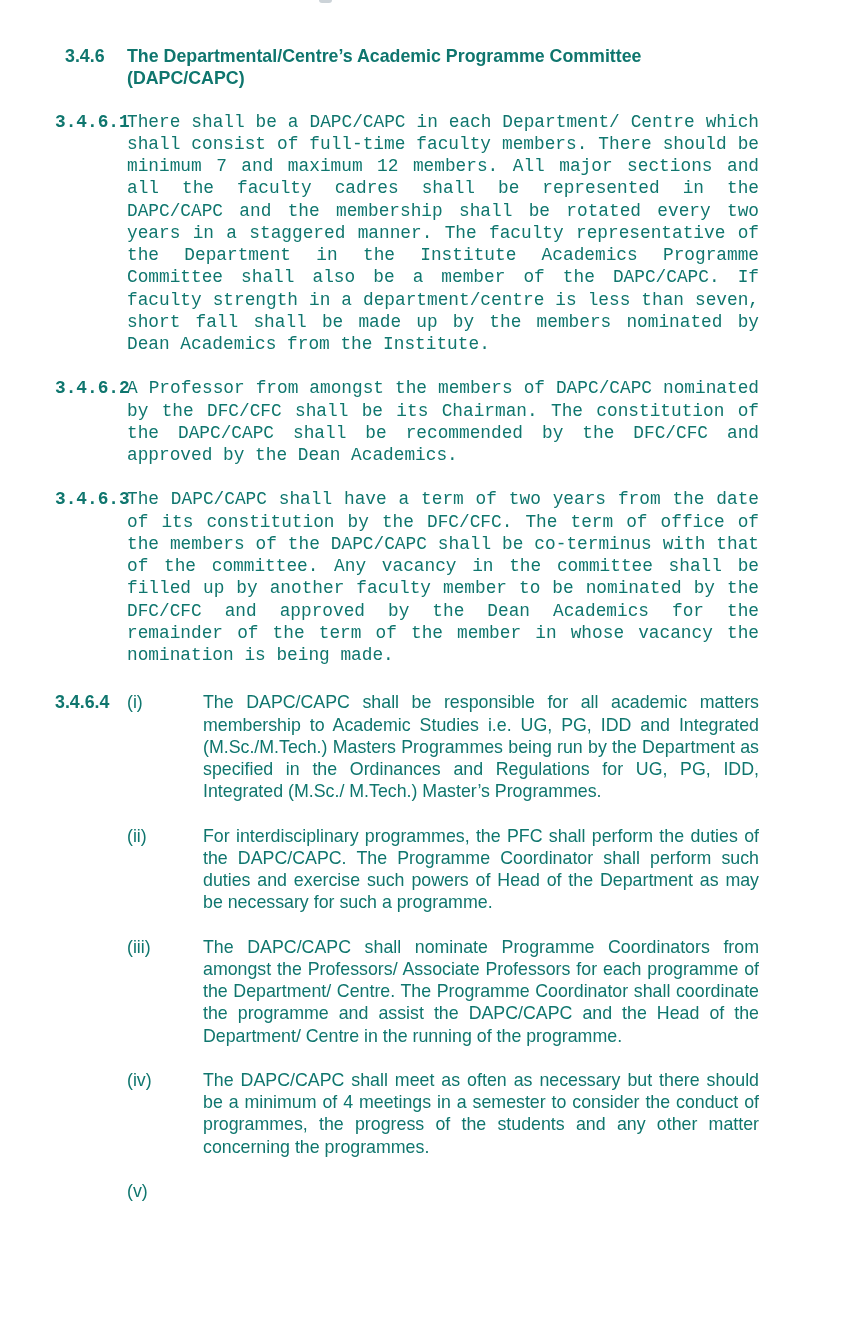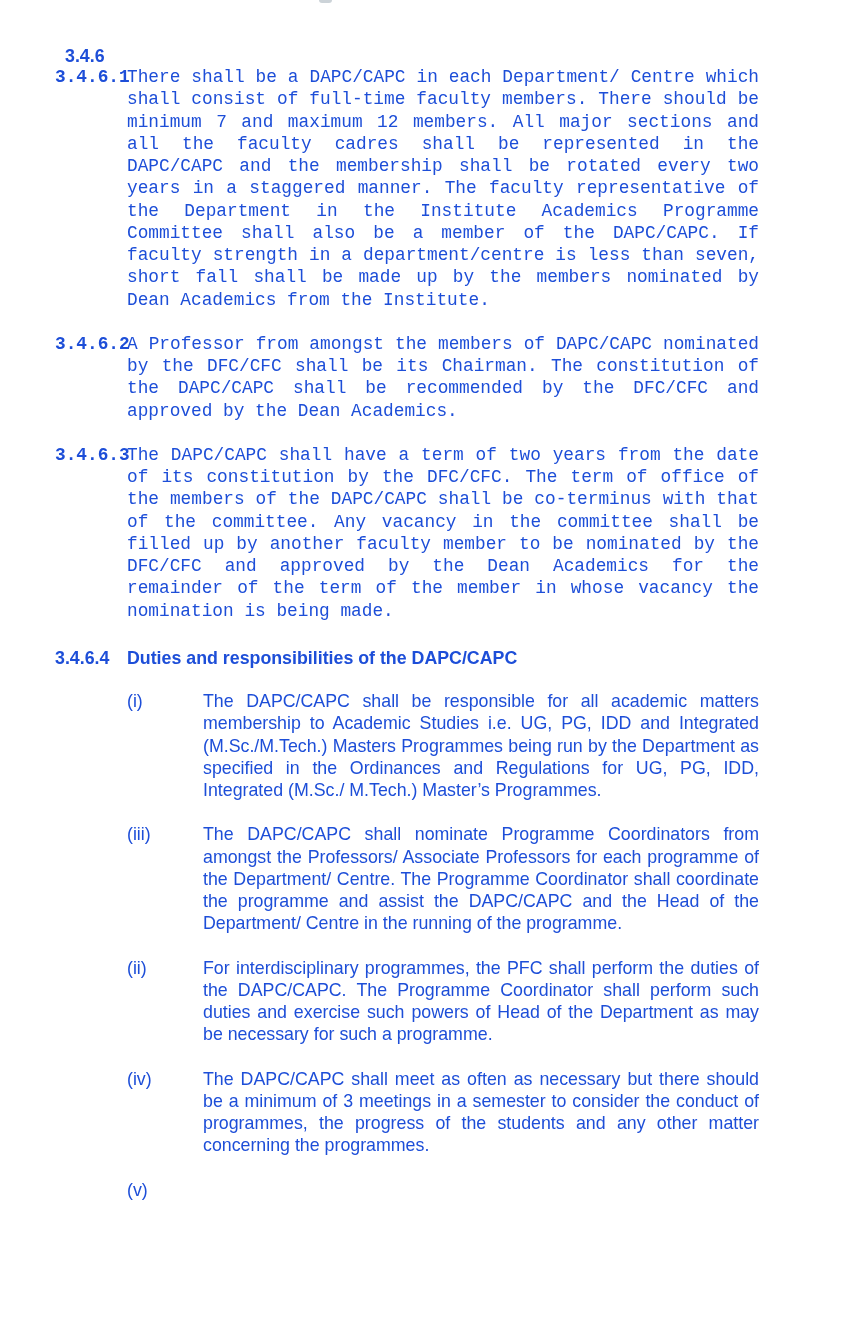--- a/index.html
+++ b/index.html
@@ -6,21 +6,21 @@
     margin: 0;
     padding: 0;
     background: #ffffff;
     overflow: hidden;
   }
   .page {
     position: relative;
     width: 693px;
     height: 1320px;
     background: #ffffff;
-    color: #1d4ed8;
+    color: #0f766e;
     font-family: "Liberation Sans", sans-serif;
     font-size: 17.8px;
     line-height: 22.25px;
   }
   .artifact-speck {
     position: absolute;
     left: 319px;
     top: 0;
     width: 13px;
     height: 3px;
@@ -86,60 +86,60 @@
 </head>
 <body>
 
 <div class="page">
   <div class="artifact-speck"></div>
 
   <div class="content">
 
     <div class="section-heading">
       <span class="num">3.4.6</span>
+      <span>The Departmental/Centre’s Academic Programme Committee (DAPC/CAPC)</span>
     </div>
 
     <div class="para">
       <span class="num">3.4.6.1</span>
       <span>There shall be a DAPC/CAPC in each Department/ Centre which shall consist of full-time faculty members. There should be minimum 7 and maximum 12 members. All major sections and all the faculty cadres shall be represented in the DAPC/CAPC and the membership shall be rotated every two years in a staggered manner.  The faculty representative of the Department in the Institute Academics Programme Committee shall also be a member of the DAPC/CAPC. If faculty strength in a department/centre is less than seven, short fall shall be made up by the members nominated by Dean Academics from the Institute.</span>
     </div>
 
     <div class="para">
       <span class="num">3.4.6.2</span>
       <span>A Professor from amongst the members of DAPC/CAPC nominated by the DFC/CFC shall be its Chairman. The constitution of the DAPC/CAPC shall be recommended by the DFC/CFC and approved by the Dean Academics.</span>
     </div>
 
     <div class="para tight">
       <span class="num">3.4.6.3</span>
       <span>The DAPC/CAPC shall have a term of two years from the date of its constitution by the DFC/CFC. The term of office of the members of the DAPC/CAPC shall be co-terminus with that of the committee. Any vacancy in the committee shall be filled up by another faculty member to be nominated by the DFC/CFC and approved by the Dean Academics for the remainder of the term of the member in whose vacancy the nomination is being made.</span>
     </div>
 
     <div class="sub-heading">
       <span class="num">3.4.6.4</span>
-      <span>Duties and responsibilities of the DAPC/CAPC</span>
     </div>
 
     <div class="duty-item">
       <span class="marker">(i)</span>
       <span>The DAPC/CAPC shall be responsible for all academic matters membership to Academic Studies i.e. UG, PG, IDD and Integrated (M.Sc./M.Tech.) Masters Programmes being run by the Department as specified in the Ordinances and Regulations for UG, PG, IDD, Integrated (M.Sc./ M.Tech.) Master’s Programmes.</span>
     </div>
 
     <div class="duty-item">
+      <span class="marker">(ii)</span>
+      <span>For interdisciplinary programmes, the PFC shall perform the duties of the DAPC/CAPC. The Programme Coordinator shall perform such duties and exercise such powers of Head of the Department as may be necessary for such a programme.</span>
+    </div>
+
+    <div class="duty-item">
       <span class="marker">(iii)</span>
       <span>The DAPC/CAPC shall nominate Programme Coordinators from amongst the Professors/ Associate Professors for each programme of the Department/ Centre. The Programme Coordinator shall coordinate the programme and assist the DAPC/CAPC and the Head of the Department/ Centre in the running of the programme.</span>
     </div>
 
     <div class="duty-item">
-      <span class="marker">(ii)</span>
-      <span>For interdisciplinary programmes, the PFC shall perform the duties of the DAPC/CAPC. The Programme Coordinator shall perform such duties and exercise such powers of Head of the Department as may be necessary for such a programme.</span>
-    </div>
-
-    <div class="duty-item">
       <span class="marker">(iv)</span>
-      <span>The DAPC/CAPC shall meet as often as necessary but there should be a minimum of 3 meetings in a semester to consider the conduct of programmes, the progress of the students and any other matter concerning the programmes.</span>
+      <span>The DAPC/CAPC shall meet as often as necessary but there should be a minimum of 4 meetings in a semester to consider the conduct of programmes, the progress of the students and any other matter concerning the programmes.</span>
     </div>
 
     <div class="duty-item">
       <span class="marker">(v)</span>
     </div>
 
 
   </div>
 </div>
 

